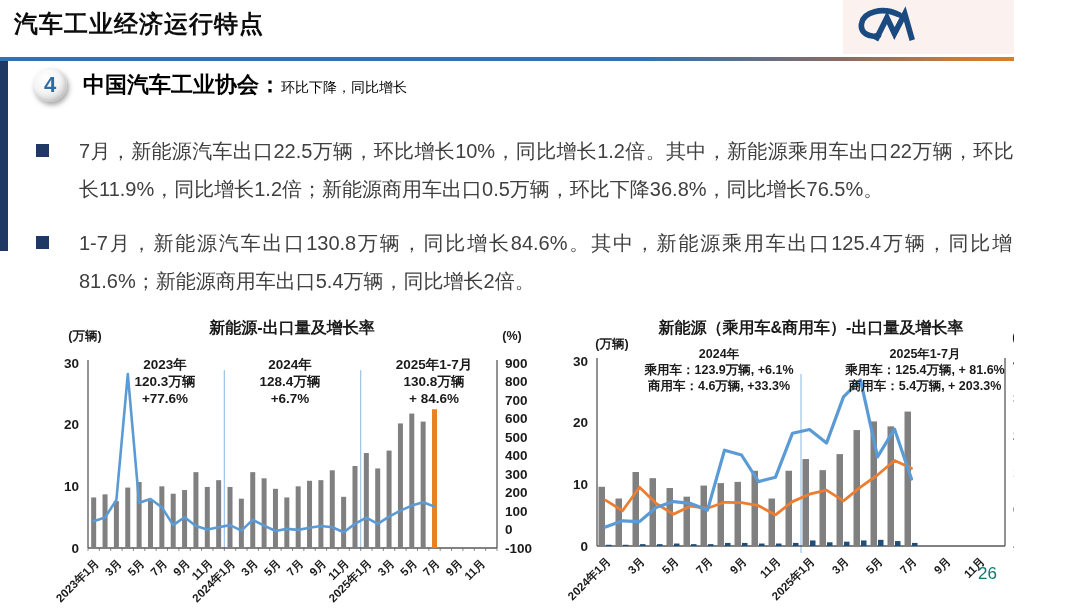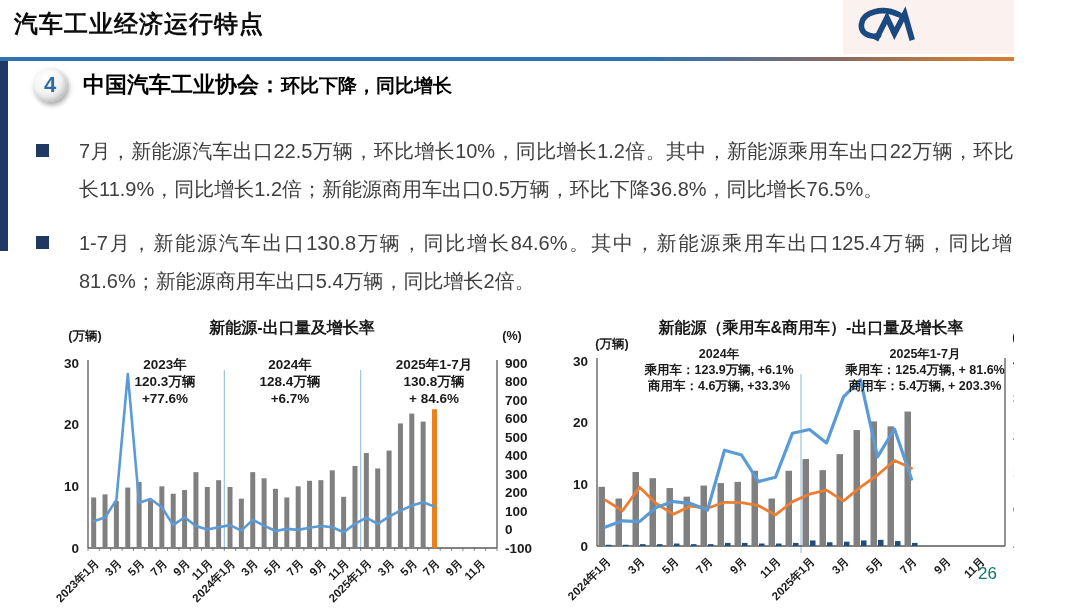--- a/index.html
+++ b/index.html
@@ -13,21 +13,21 @@
   .org-en{font-size:5.5px;color:#17416E;letter-spacing:0.2px;margin-top:2px;}
   .header-rule{position:absolute;left:0;top:57px;width:1080px;height:4px;
       background:linear-gradient(90deg,#2E74B5 0%,#2E74B5 60%,#8A6A63 78%,#C57A3A 88%,#E8821E 100%);}
   .accent-bar{position:absolute;left:0;top:61px;width:8px;height:190px;background:#203864;}
   .badge{position:absolute;left:33px;top:68px;width:34px;height:34px;border-radius:50%;
       background:radial-gradient(circle at 38% 30%,#ffffff 0%,#f4f4f4 45%,#dcdcdc 72%,#b9b9b9 100%);
       box-shadow:2px 3px 5px rgba(0,0,0,0.35), inset -2px -2px 4px rgba(0,0,0,0.12);
       display:flex;align-items:center;justify-content:center;color:#2E6DA4;font-size:22px;font-weight:600;}
   .heading{position:absolute;left:83px;top:70px;white-space:nowrap;color:#000;}
   .h-main{font-size:22px;font-weight:800;}
-  .h-sub{font-size:19px;font-weight:700;}
+  .h-sub{font-size:14px;font-weight:400;}
   .bullets{position:absolute;left:36px;top:116px;width:1014px;}
   .bullet{position:relative;padding-left:27px;}
   .bullet + .bullet{margin-top:2px;}
   .marker{position:absolute;left:0;top:12px;width:13px;height:13px;background:#1F3864;}
   .bullet p{margin:16px;font-size:20px;line-height:38px;color:#404040;text-align:justify;}
   .chart{position:absolute;}
   #chart-left{left:30px;top:308px;}
   #chart-right{left:552px;top:308px;}
   svg text{font-family:"Liberation Sans","DejaVu Sans",sans-serif;}
   .page-number{position:absolute;left:978px;top:564px;font-size:17px;color:#0f766e;}

